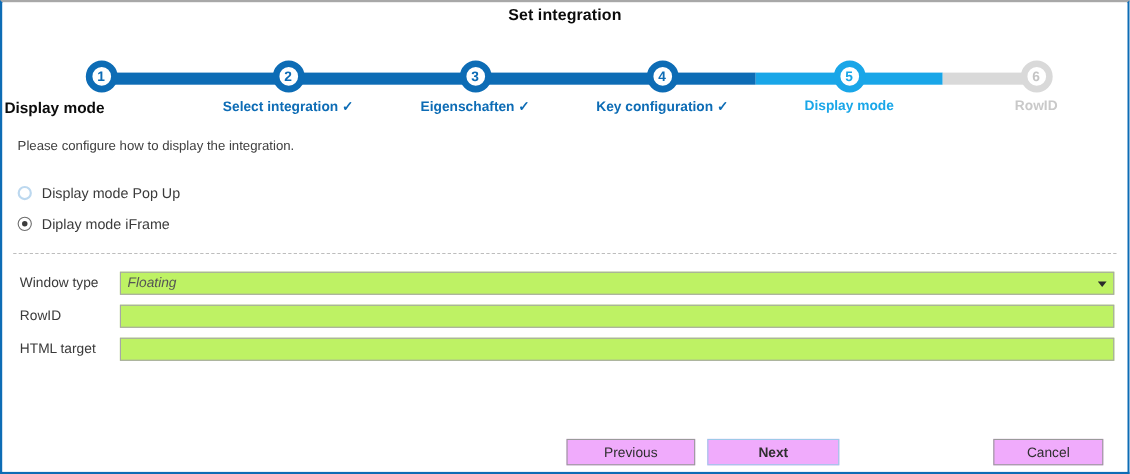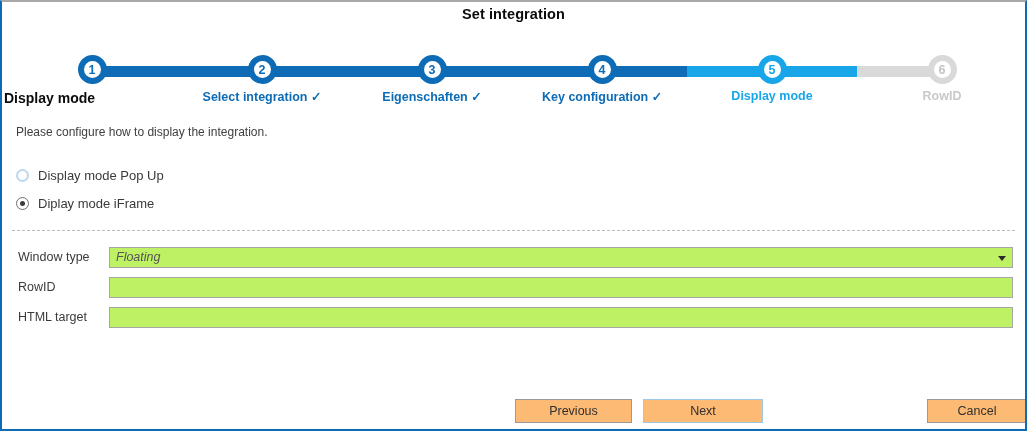--- a/index.html
+++ b/index.html
@@ -186,31 +186,31 @@
     position: absolute;
     left: 0; right: 0;
     bottom: 6px;
     height: 24px;
   }
   .btn {
     position: absolute;
     top: 0;
     height: 24px;
     box-sizing: border-box;
-    background: #fdba74;
+    background: #f0abfc;
     font-size: 12.5px;
     color: #2f2f2f;
     display: flex;
     align-items: center;
     justify-content: center;
     cursor: default;
   }
   .btn.previous { left: 513px; width: 117px; border: 1px solid #9a9a9a; }
-  .btn.next     { left: 641px; width: 120px; border: 1px solid #9dc9e8; }
-  .btn.cancel   { left: 901px; width: 100px; border: 1px solid #9a9a9a; margin-left: 24px; }
+  .btn.next     { left: 641px; width: 120px; border: 1px solid #9dc9e8; font-weight: bold; }
+  .btn.cancel   { left: 901px; width: 100px; border: 1px solid #9a9a9a; }
 </style>
 </head>
 <body>
 
 <div class="window">
 
   <div class="title-bar">
     <div class="title-text">Set integration</div>
   </div>
 

